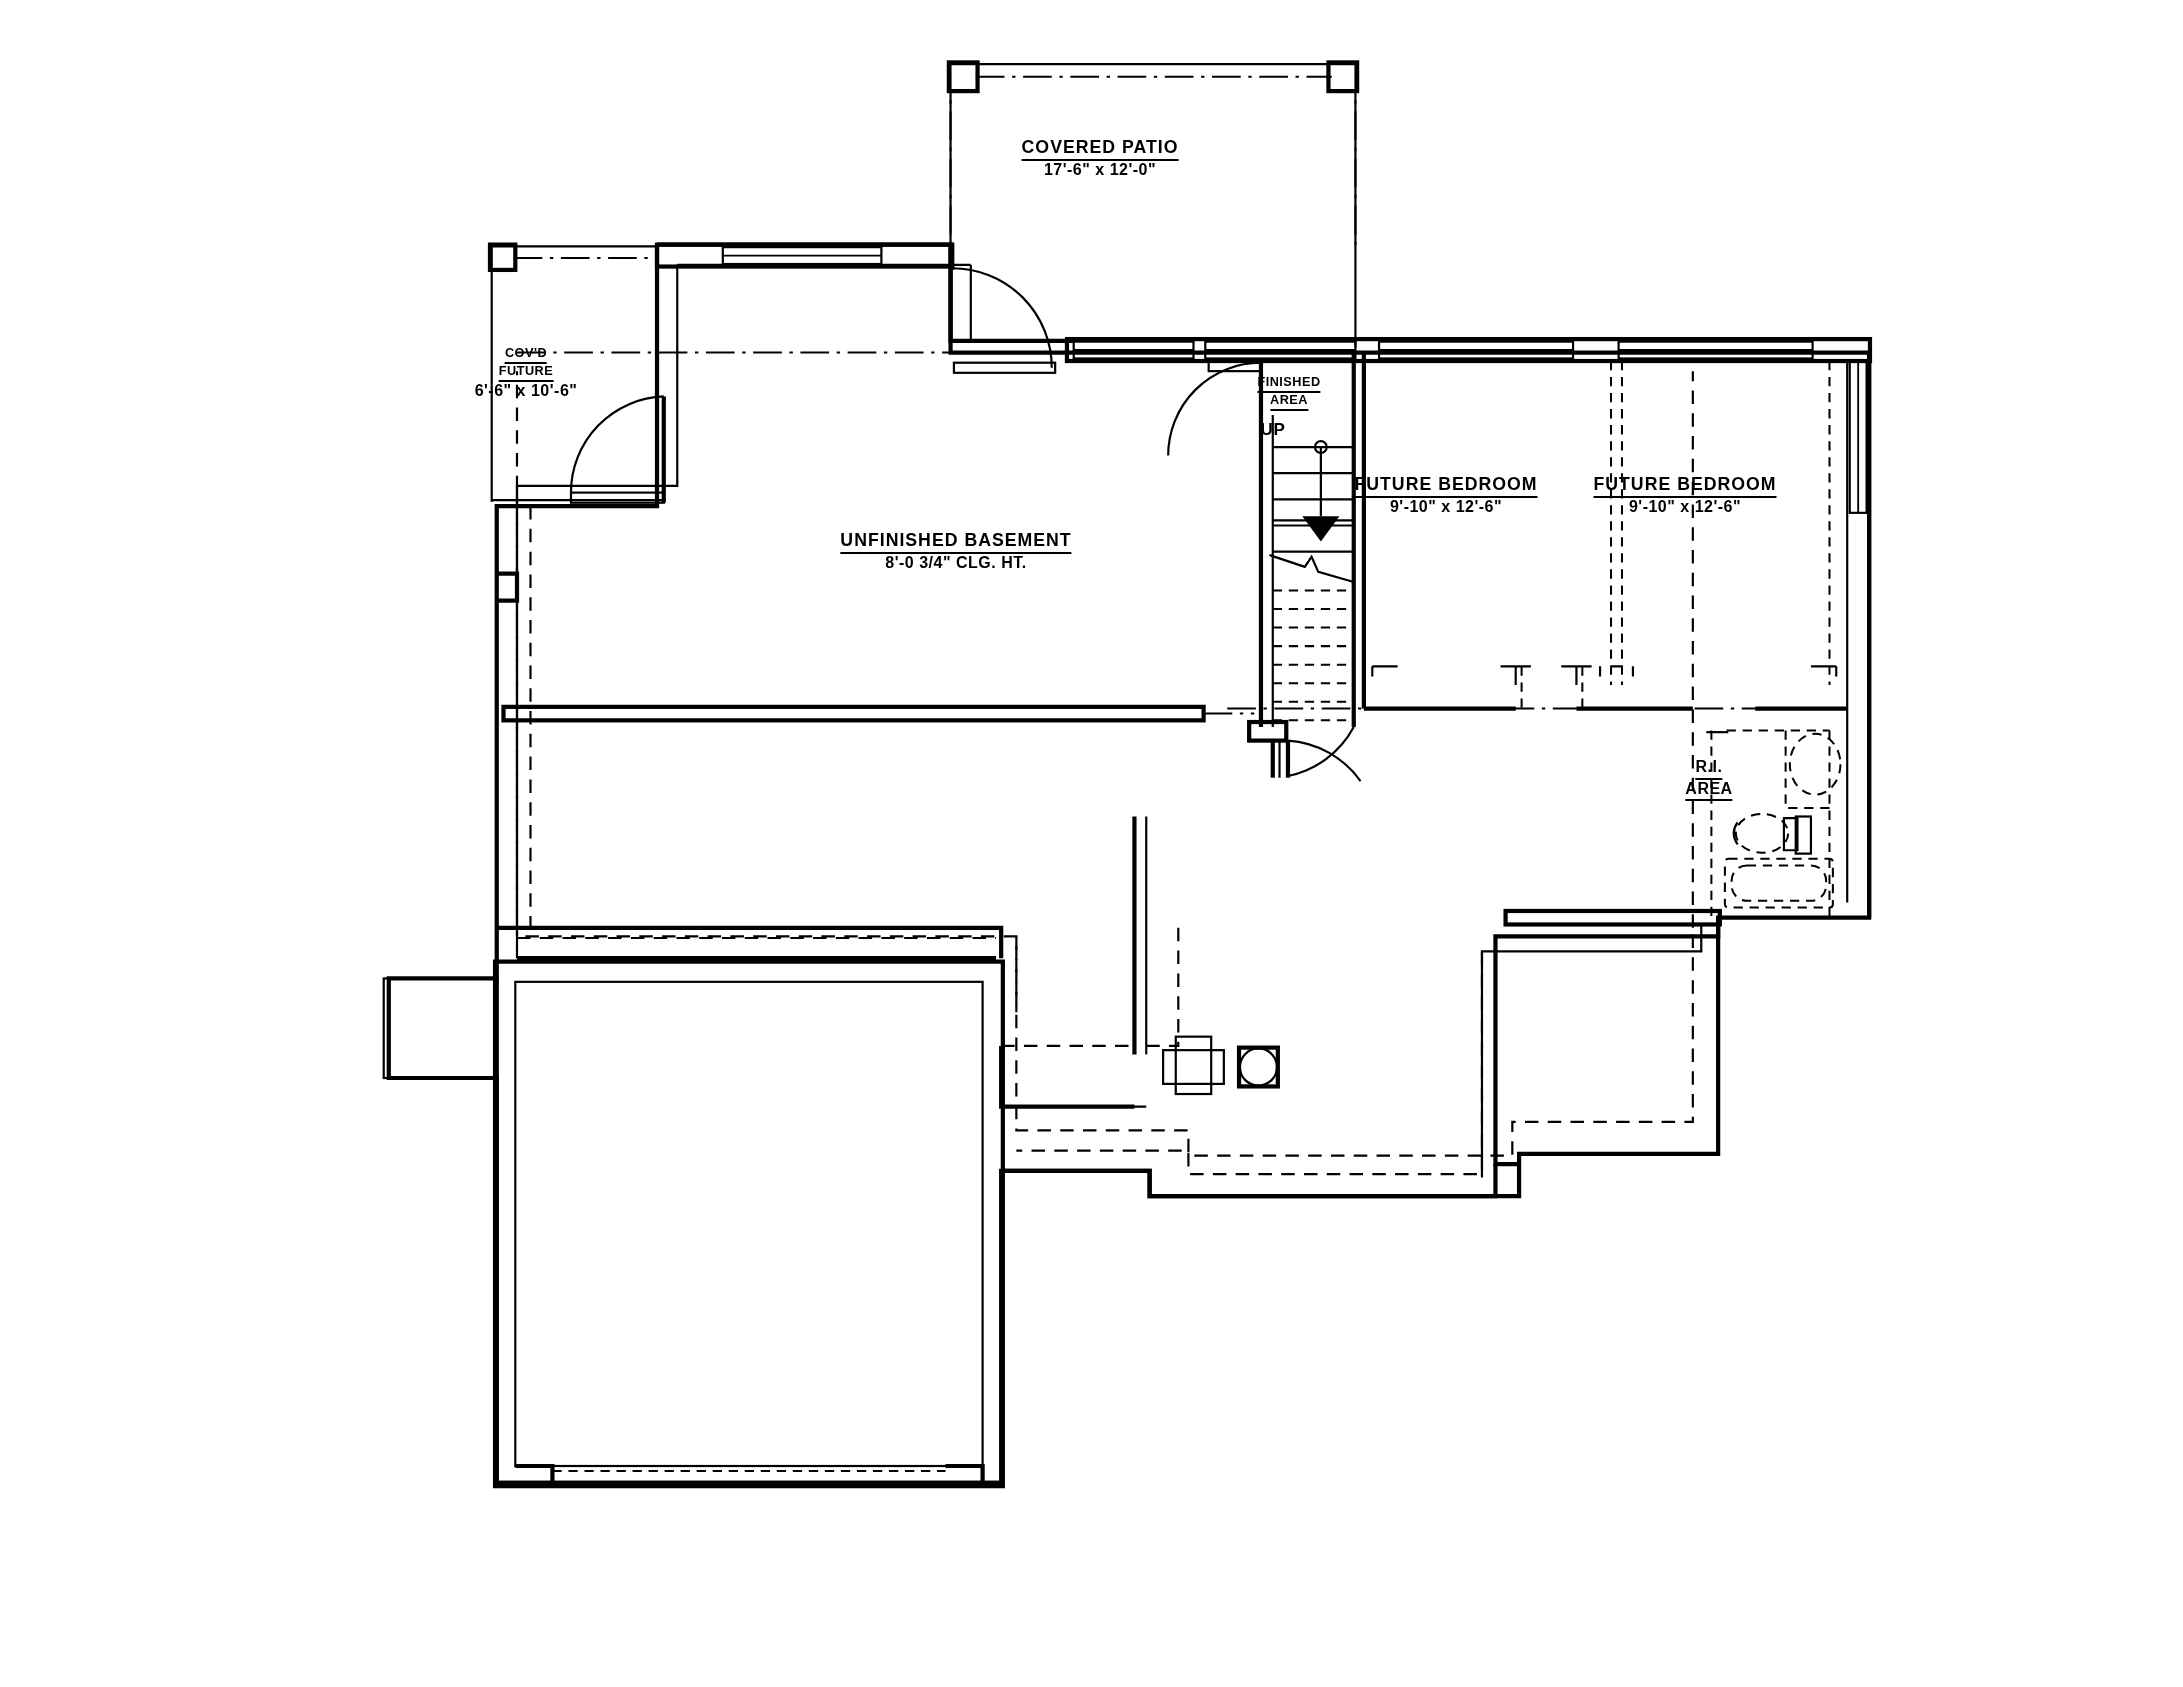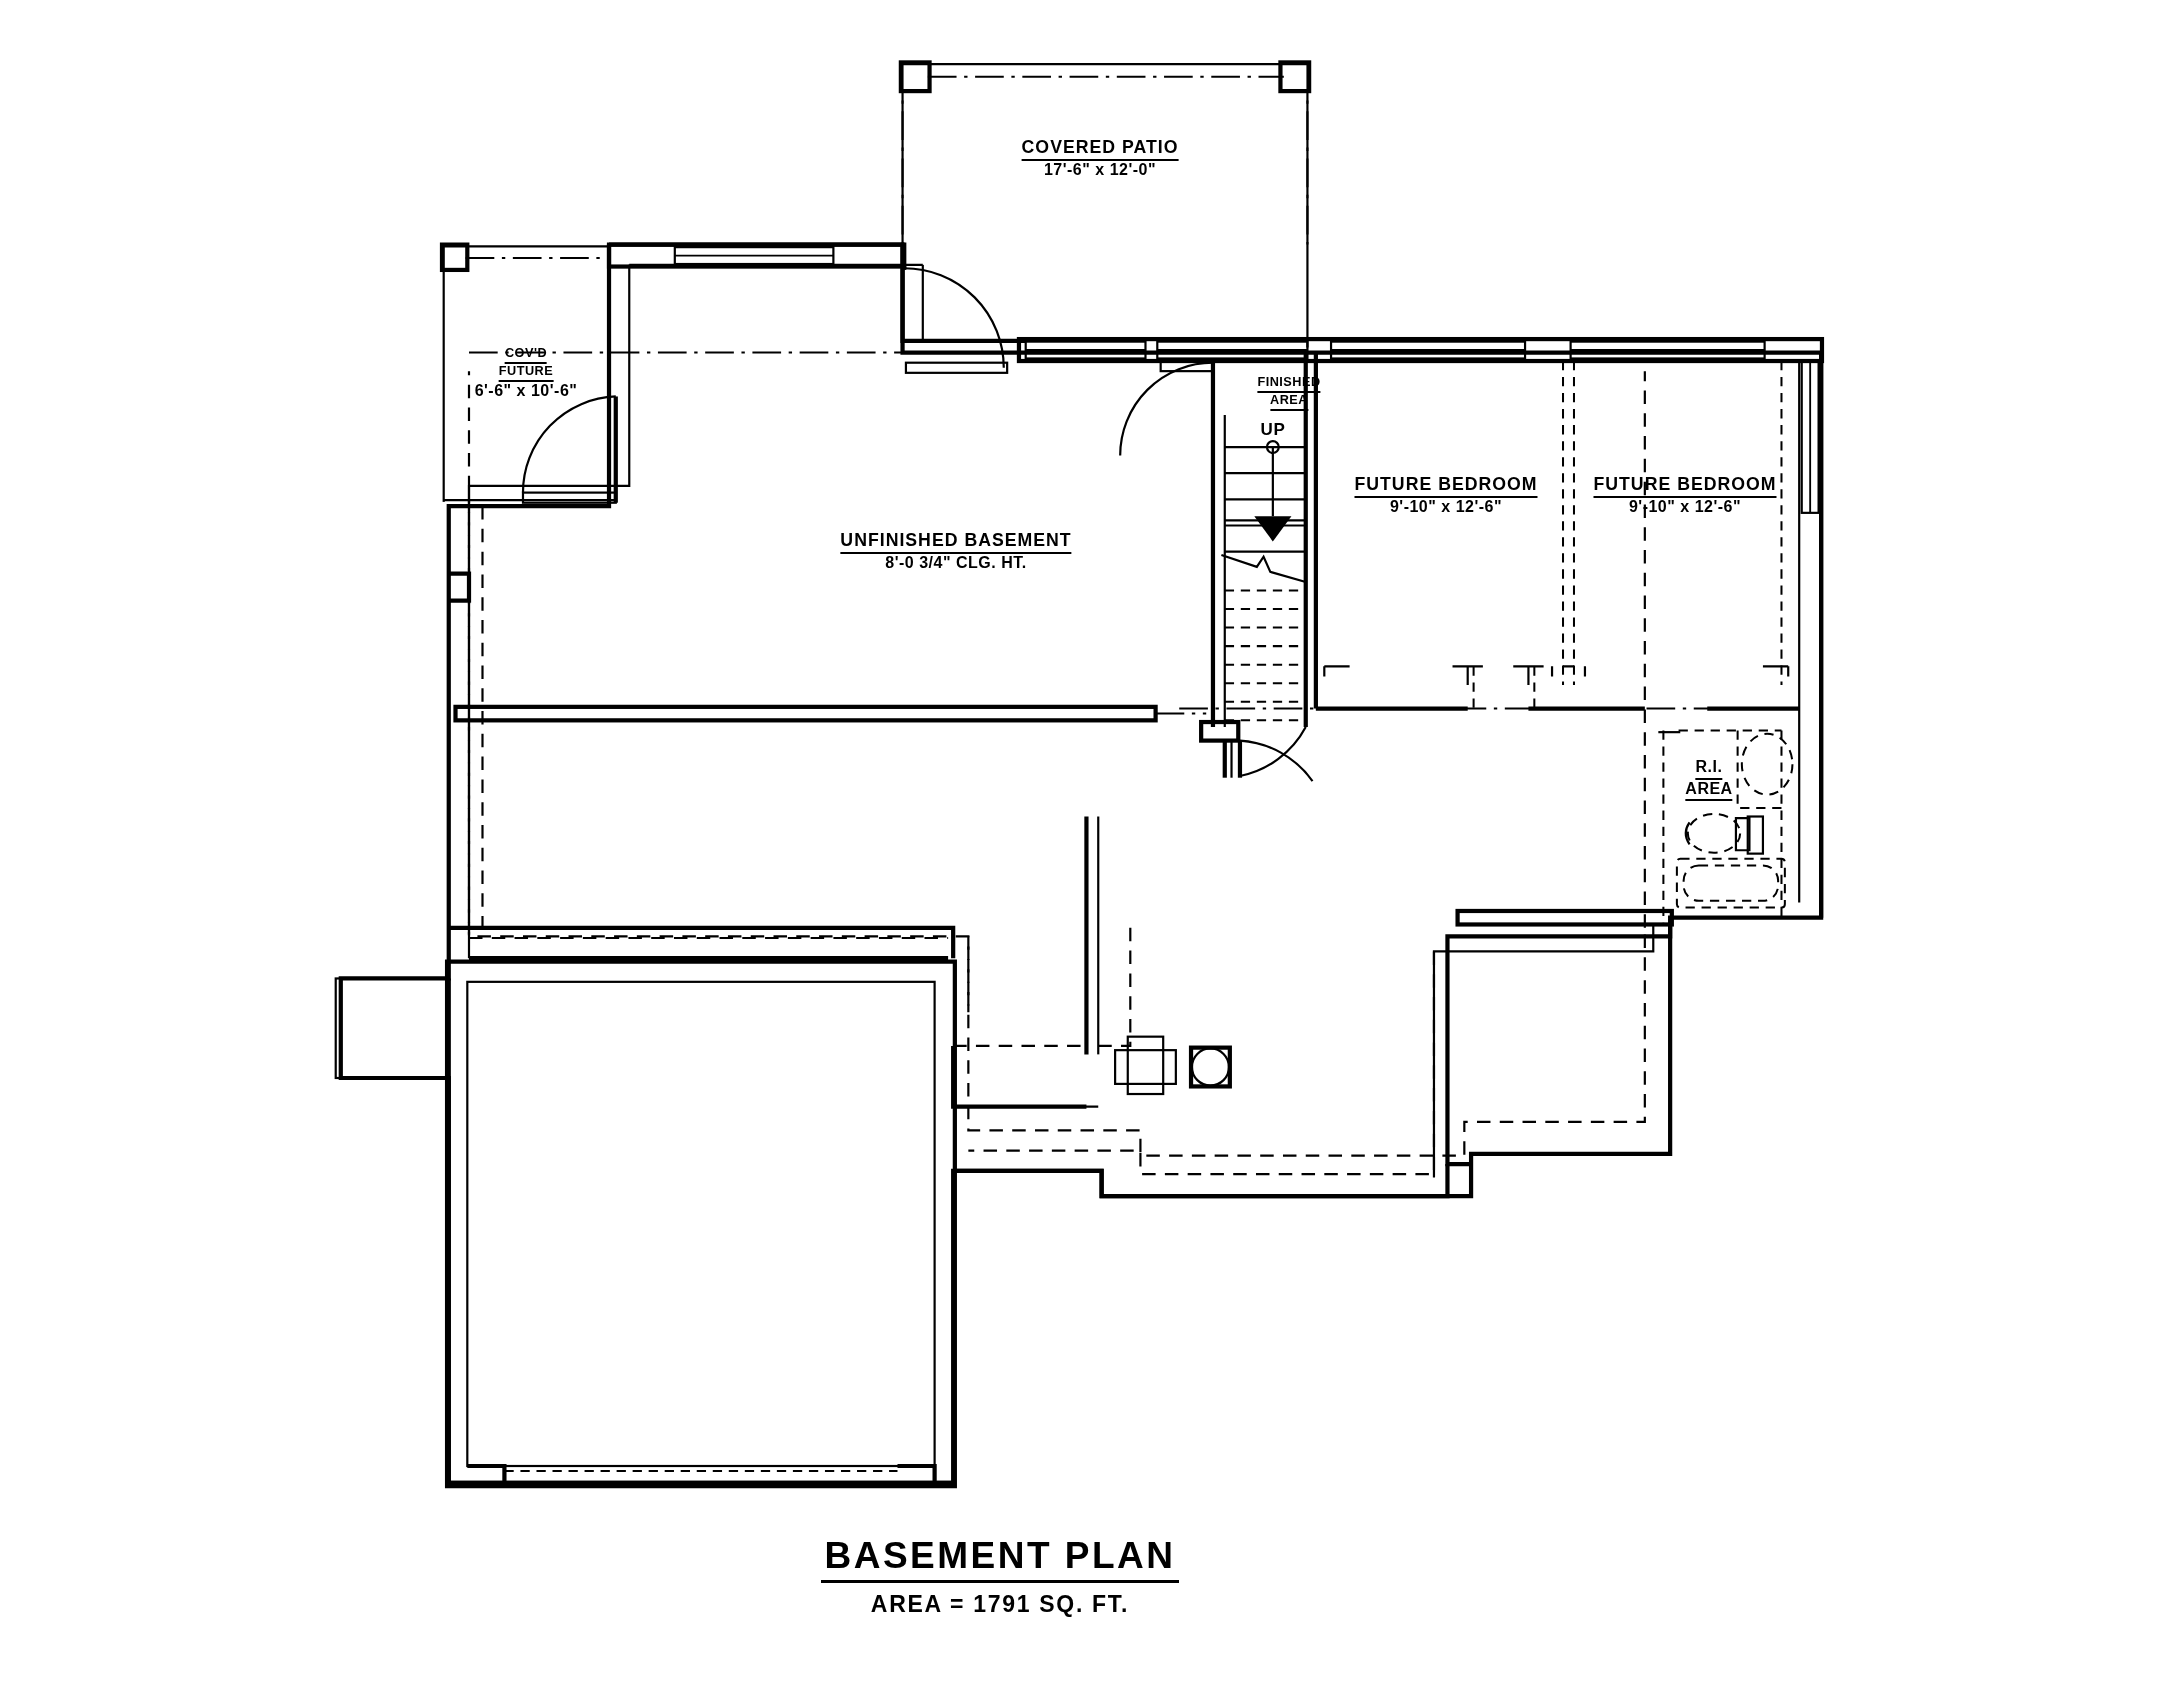--- a/index.html
+++ b/index.html
@@ -2,21 +2,21 @@
 <html style="font-size:13.5px"><head>
 <meta charset="utf-8">
 <title>Basement Plan</title>
 <style>
   html,body{margin:0;padding:0;background:#ffffff;}
   body{
     width:2183px;height:1687px;
     font-family:"Liberation Sans", sans-serif;
     overflow:hidden;
   }
-  #sheet{position:relative;width:2000px;height:1687px;background:#fff;}
+  #sheet{position:relative;width:2000px;height:1687px;background:#fff;padding-left:48px;}
   svg{display:block;}
   .plan-label{
     position:absolute;
     color:#000;
     font-family:"Liberation Sans", sans-serif;
     font-weight:bold;
     text-align:center;
     white-space:nowrap;
     letter-spacing:0.4px;
     line-height:1.18;
@@ -440,19 +440,15 @@
 
   <div class="plan-label lbl-up" style="left:1273px;top:420px;transform:translate(-50%,0);">
     <span class="ln">UP</span>
   </div>
 
   <div class="plan-label" style="left:1709px;top:758px;transform:translate(-50%,0);">
     <span class="ln lbl-bath"><span class="ul">R.I.</span></span>
     <span class="ln lbl-bath"><span class="ul">AREA</span></span>
   </div>
 
-  <div id="title-block" style="top:1535px;">
-    <div><span id="plan-title">BASEMENT  PLAN</span></div>
-    <div id="plan-area">AREA  =  1791 SQ. FT.</div>
-  </div>
 
 </div>
 
 
 </body></html>

